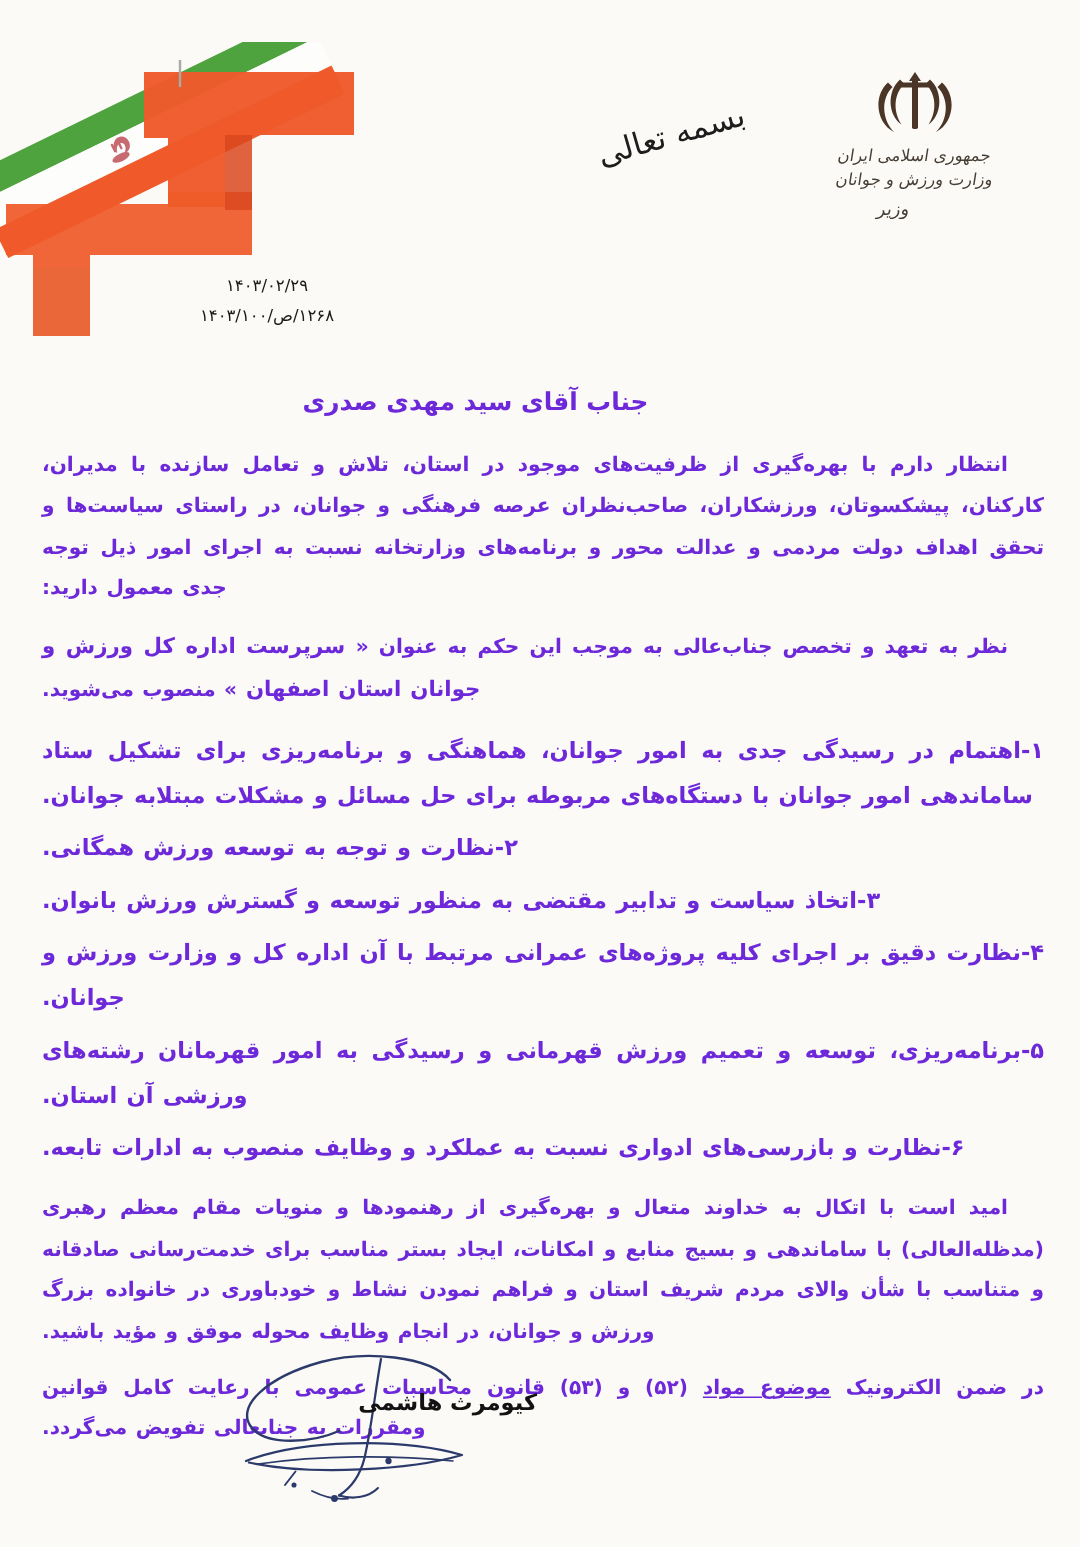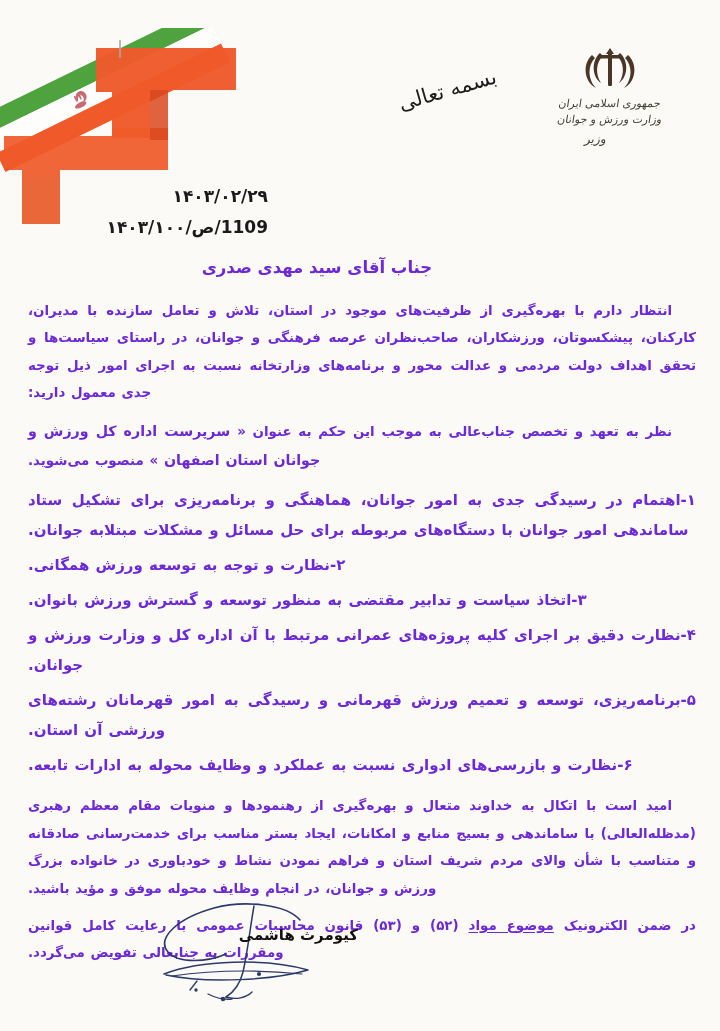--- a/index.html
+++ b/index.html
@@ -69,27 +69,26 @@
 
   .doc-meta {
     position: absolute;
     left: 88px;
     top: 181px;
     width: 180px;
     text-align: center;
     color: #1a1a1a;
   }
   .doc-meta .meta-row {
-    font-size: 17px;
-    font-weight: bold;
+    font-size: 11px;
+    font-weight: normal;
     line-height: 1.85;
     letter-spacing: 0.4px;
     direction: ltr;
     unicode-bidi: bidi-override;
-    text-align: right;
   }
 
   
   .content {
     position: absolute;
     left: 28px;
     right: 24px;
     top: 258px;
     color: #6d28d9;
   }
@@ -227,38 +226,38 @@
     </svg>
     <div class="emblem-line l1">جمهوری اسلامی ایران</div>
     <div class="emblem-line l2">وزارت ورزش و جوانان</div>
     <div class="emblem-line l3">وزیر</div>
   </div>
 
   <div class="besmeh">بسمه تعالی</div>
 
   <div class="doc-meta">
     <div class="meta-row">۱۴۰۳/۰۲/۲۹</div>
-    <div class="meta-row">۱۴۰۳/۱۰۰/ص/1109</div>
+    <div class="meta-row">۱۴۰۳/۱۰۰/ص/۱۲۶۸</div>
   </div>
 
   <div class="content">
 
     <div class="addressee">جناب آقای سید مهدی صدری</div>
 
     <p class="para indent-first">انتظار دارم با بهره‌گیری از ظرفیت‌های موجود در استان، تلاش و تعامل سازنده با مدیران، کارکنان، پیشکسوتان، ورزشکاران، صاحب‌نظران عرصه فرهنگی و جوانان، در راستای سیاست‌ها و تحقق اهداف دولت مردمی و عدالت محور و برنامه‌های وزارتخانه نسبت به اجرای امور ذیل توجه جدی معمول دارید:</p>
 
     <p class="para indent-first"><span>نظر به تعهد و تخصص جناب‌عالی به موجب این حکم به عنوان «</span><span class="strong-quote"> سرپرست اداره کل ورزش و جوانان استان اصفهان </span><span>» منصوب می‌شوید.</span></p>
 
     <ul class="clauses">
       <li><span class="num">۱-</span><span>اهتمام در رسیدگی جدی به امور جوانان، هماهنگی و برنامه‌ریزی برای تشکیل ستاد ساماندهی امور جوانان با دستگاه‌های مربوطه برای حل مسائل و مشکلات مبتلابه جوانان.</span></li>
       <li><span class="num">۲-</span><span>نظارت و توجه به توسعه ورزش همگانی.</span></li>
       <li><span class="num">۳-</span><span>اتخاذ سیاست و تدابیر مقتضی به منظور توسعه و گسترش ورزش بانوان.</span></li>
       <li><span class="num">۴-</span><span>نظارت دقیق بر اجرای کلیه پروژه‌های عمرانی مرتبط با آن اداره کل و وزارت ورزش و جوانان.</span></li>
       <li><span class="num">۵-</span><span>برنامه‌ریزی، توسعه و تعمیم ورزش قهرمانی و رسیدگی به امور قهرمانان رشته‌های ورزشی آن استان.</span></li>
-      <li><span class="num">۶-</span><span>نظارت و بازرسی‌های ادواری نسبت به عملکرد و وظایف محوله به ادارات تابعه.</span></li>
+      <li><span class="num">۶-</span><span>نظارت و بازرسی‌های ادواری نسبت به عملکرد و وظایف منصوب به ادارات تابعه.</span></li>
     </ul>
 
     <p class="para closing indent-first">امید است با اتکال به خداوند متعال و بهره‌گیری از رهنمودها و منویات مقام معظم رهبری (مدظله‌العالی) با ساماندهی و بسیج منابع و امکانات، ایجاد بستر مناسب برای خدمت‌رسانی صادقانه و متناسب با شأن والای مردم شریف استان و فراهم نمودن نشاط و خودباوری در خانواده بزرگ ورزش و جوانان، در انجام وظایف محوله موفق و مؤید باشید.</p>
 
     <p class="para"><span>در ضمن الکترونیک </span><u class="underline">موضوع مواد</u><span> (۵۲) و (۵۳) قانون محاسبات عمومی با رعایت کامل قوانین ومقررات به جنابعالی تفویض می‌گردد.</span></p>
   </div>
 
   <div class="signature-block">
     <svg class="sig-scribble" width="260" height="120" viewBox="0 0 260 120" xmlns="http://www.w3.org/2000/svg">
       <g fill="none" stroke="#2b3a6b" stroke-width="1.6" stroke-linecap="round" stroke-linejoin="round">

